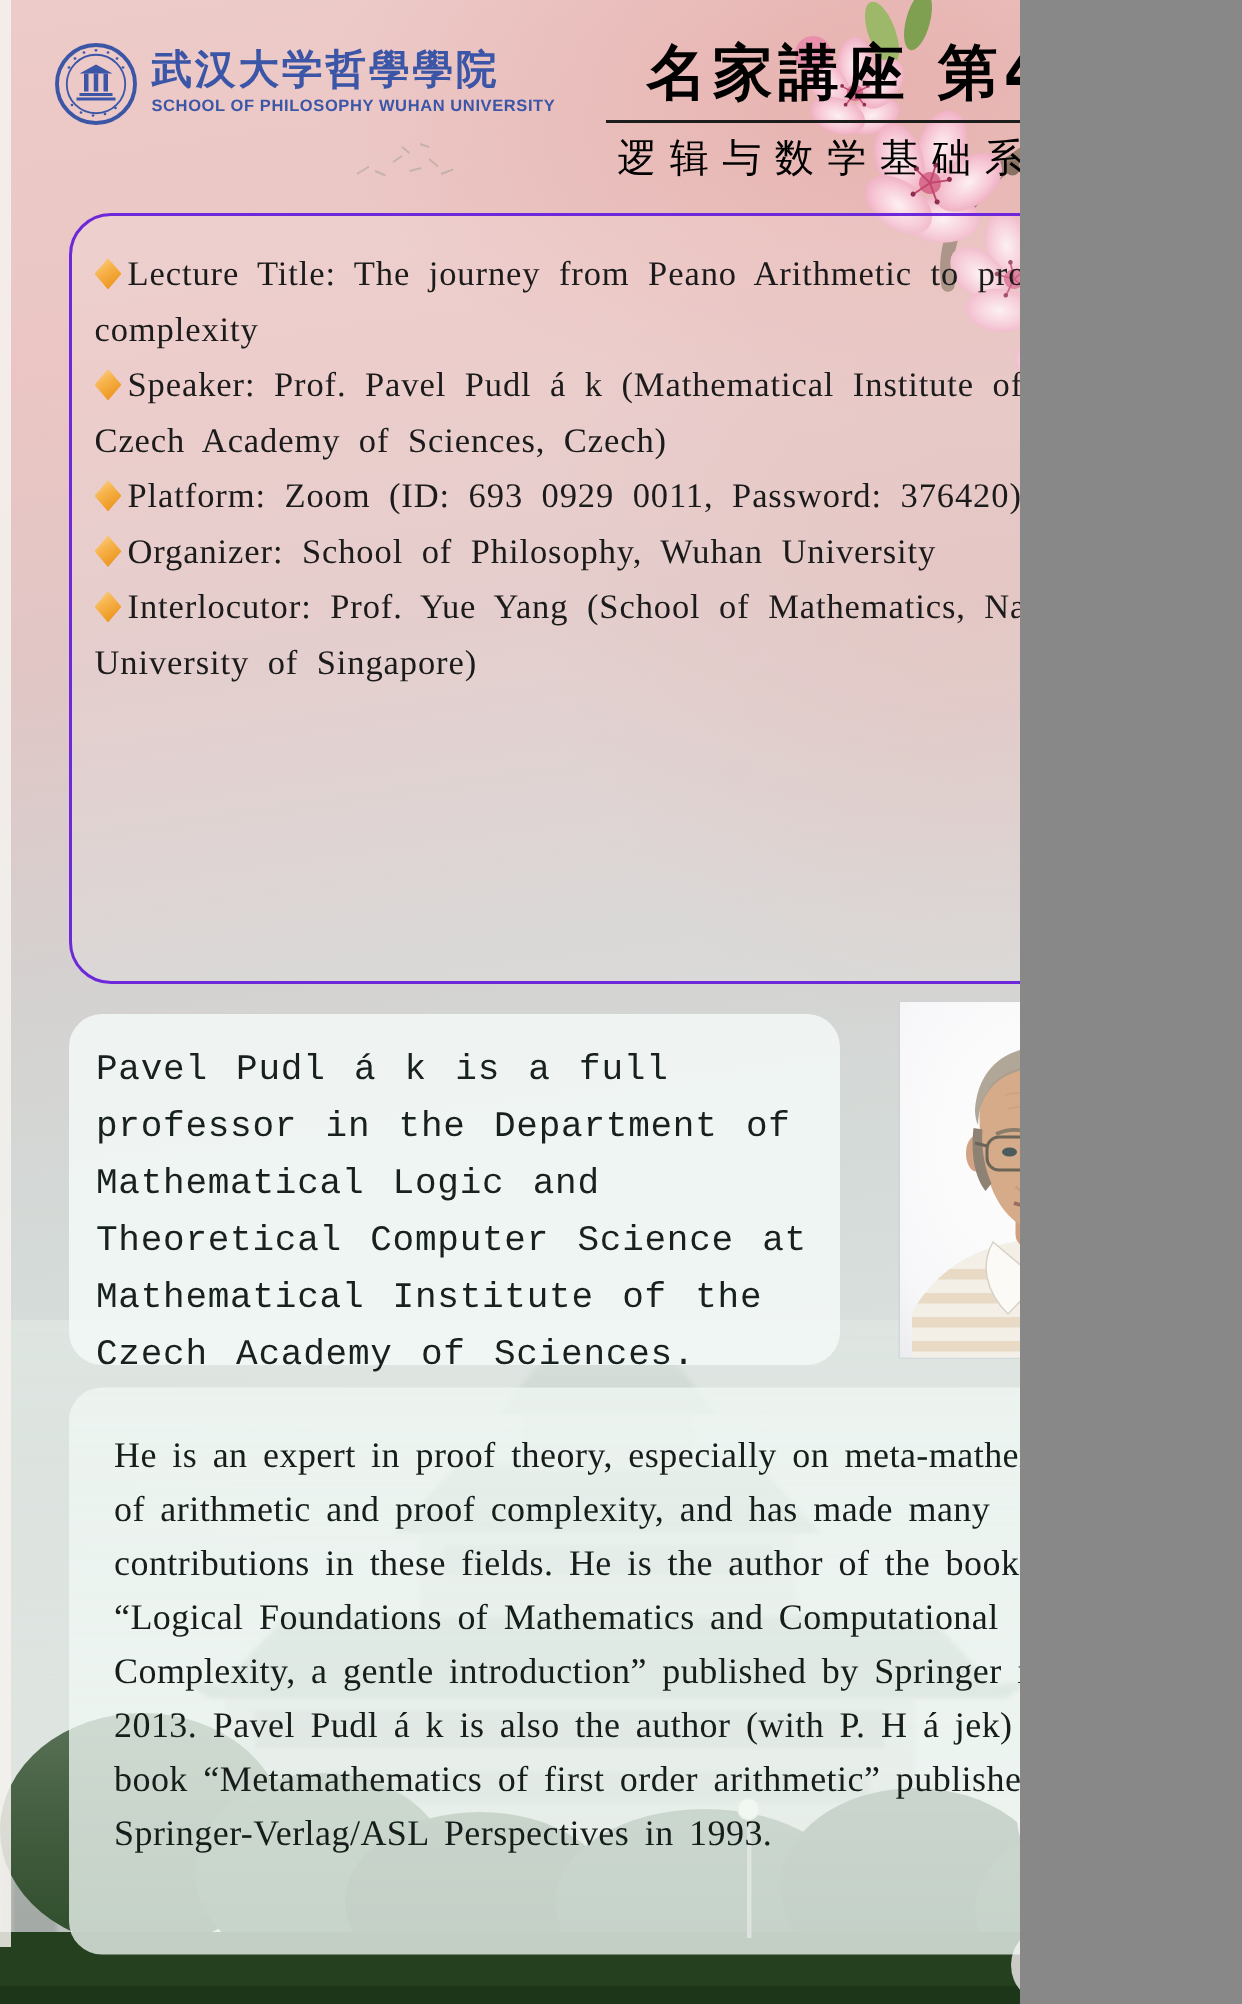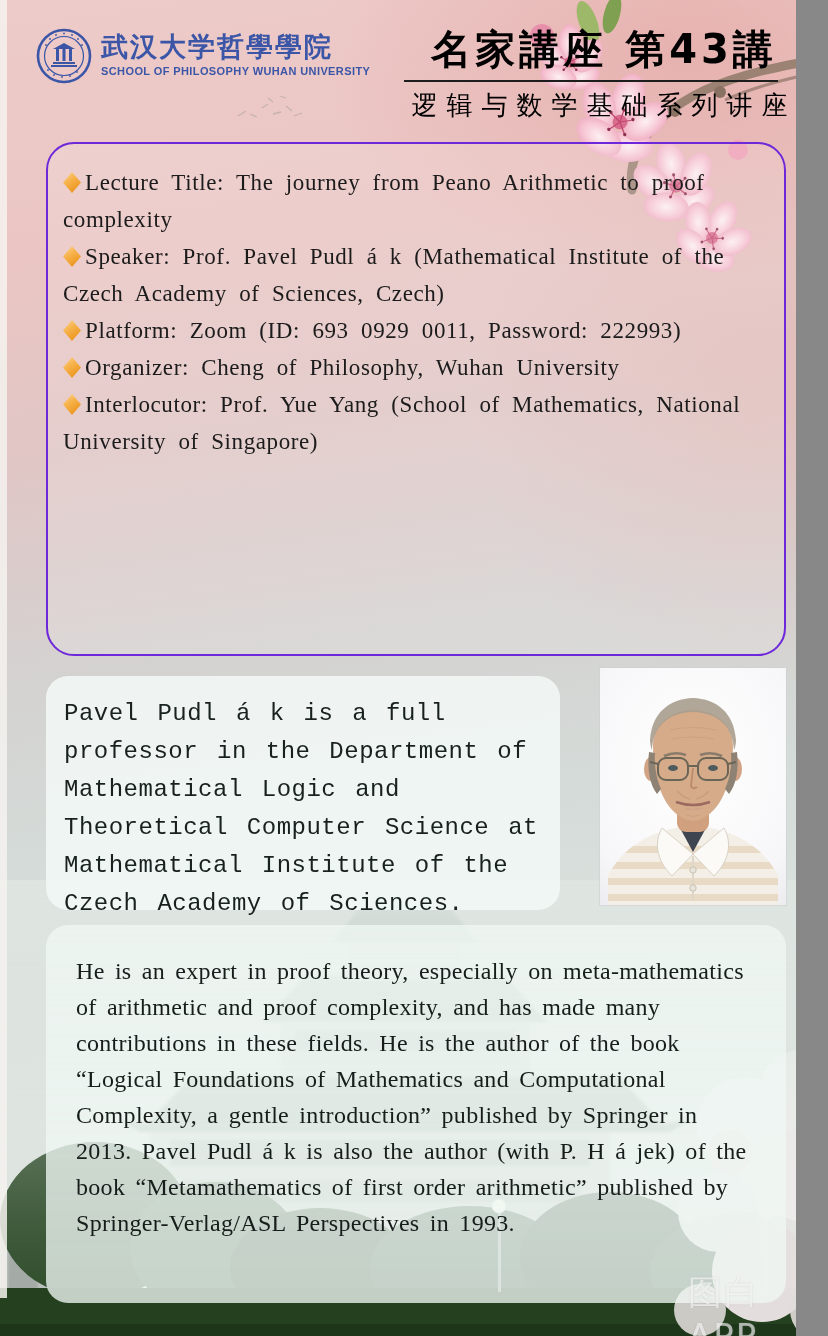--- a/index.html
+++ b/index.html
@@ -1,17 +1,17 @@
 <!DOCTYPE html>
 <html><head>
 <meta charset="utf-8">
 <style>
   html,body{margin:0;padding:0;background:#888;}
   .poster{
-    position:relative;width:796px;height:1336px;overflow:hidden;
+    position:relative;width:680px;height:1336px;overflow:hidden;
     font-family:"Liberation Serif","DejaVu Serif",serif;color:#1c1c1c;
   }
   
   .bg-base{
     position:absolute;inset:0;z-index:0;
     background:
       radial-gradient(520px 320px at 86% 4%, rgba(228,166,163,.65) 0%, rgba(228,166,163,0) 70%),
       radial-gradient(420px 420px at 96% 30%, rgba(226,178,172,.45) 0%, rgba(226,178,172,0) 70%),
       linear-gradient(172deg,#edcbc9 0%,#eac5c3 18%,#e0c6c5 32%,#d4d2d1 47%,#d4dbd8 60%,#dde4e0 76%,#e0e6e2 100%);
   }
@@ -224,22 +224,22 @@
     <div class="series">
       <div class="series-title">名家講座 第43講</div>
       <div class="series-rule"></div>
       <div class="series-subtitle">逻辑与数学基础系列讲座</div>
     </div>
   </div>
 
   <section class="info-box">
     <p class="info-item"><span class="diamond"></span><span>Lecture Title: The journey from Peano Arithmetic to proof complexity</span></p>
     <p class="info-item"><span class="diamond"></span><span>Speaker: Prof. Pavel Pudl á k (Mathematical Institute of the Czech Academy of Sciences, Czech)</span></p>
-    <p class="info-item"><span class="diamond"></span><span>Platform: Zoom (ID: 693 0929 0011, Password: 222993)</span></p>
-    <p class="info-item"><span class="diamond"></span><span>Organizer: Cheng of Philosophy, Wuhan University</span></p>
+    <p class="info-item"><span class="diamond"></span><span>Platform: Zoom (ID: 693 0929 0011, Password: 376420)</span></p>
+    <p class="info-item"><span class="diamond"></span><span>Organizer: School of Philosophy, Wuhan University</span></p>
     <p class="info-item"><span class="diamond"></span><span>Interlocutor: Prof. Yue Yang (School of Mathematics, National University of Singapore)</span></p>
   </section>
 
   <section class="bio-box">
     <p>Pavel Pudl á k is a full professor in the Department of Mathematical Logic and Theoretical Computer Science at Mathematical Institute of the Czech Academy of Sciences.</p>
   </section>
 
   <div class="photo">
     <svg viewBox="0 0 186 237" width="186" height="237">
       <defs>

